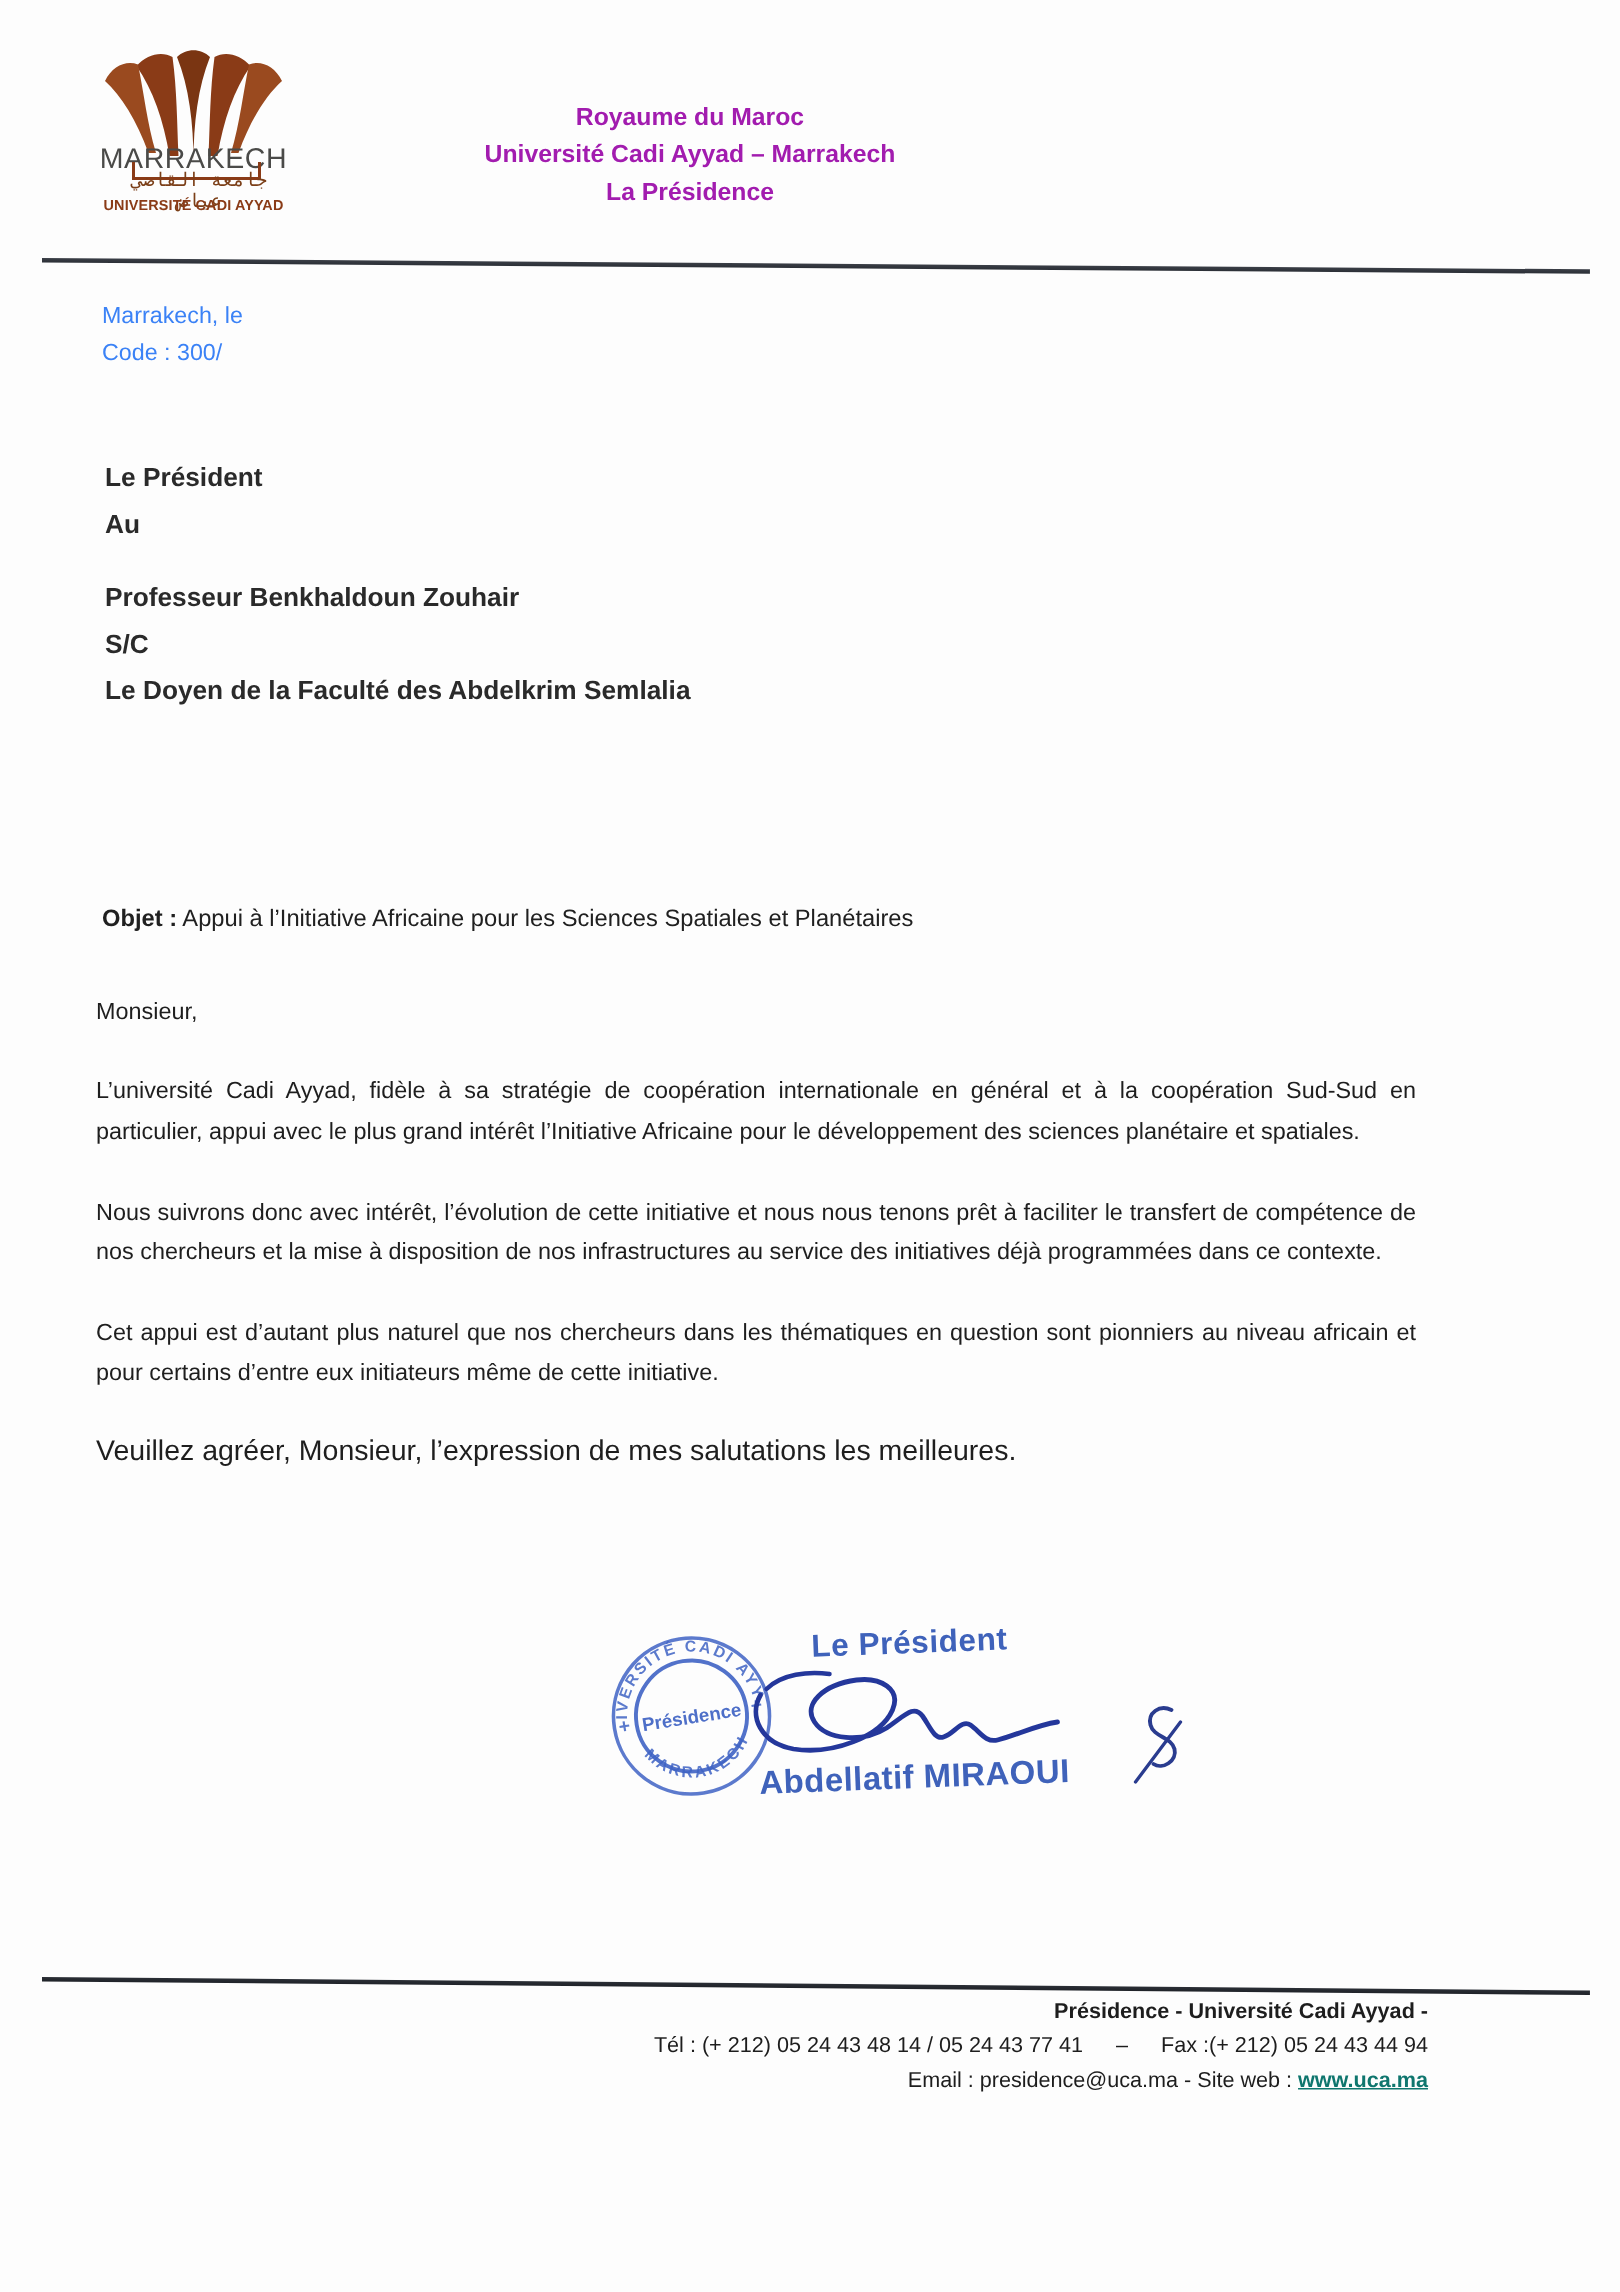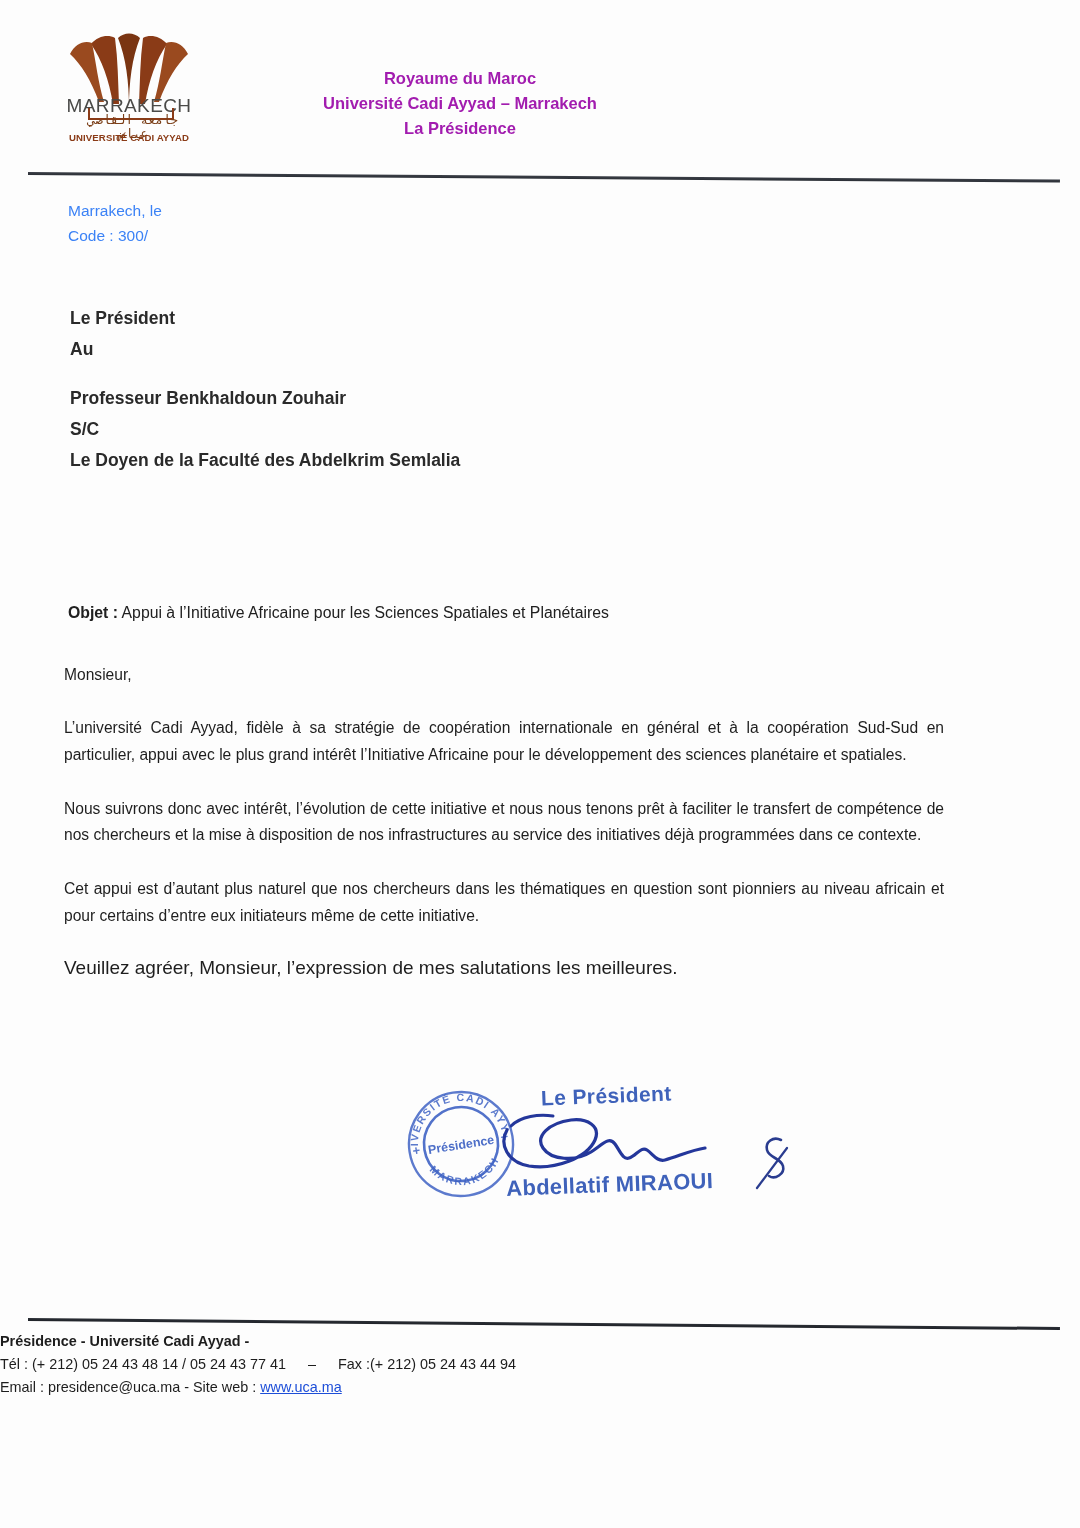--- a/index.html
+++ b/index.html
@@ -212,37 +212,38 @@
     height: 3px;
     background: linear-gradient(to bottom, #2b2f36, #1f2228);
     transform: rotate(0.5deg);
     transform-origin: left center;
   }
   .footer {
     position: absolute;
     left: 0;
     top: 1330px;
     width: 952px;
-    text-align: left;
+    text-align: right;
     color: #1d1d1d;
   }
   .footer .f1 {
     font-weight: bold;
     font-size: 14.4px;
     line-height: 1.6;
   }
   .footer .f2,
   .footer .f3,
   .footer .f4 {
     font-size: 14.4px;
     line-height: 1.62;
   }
   .footer .link {
-    color: #1d4ed8;
+    color: #0f766e;
     text-decoration: underline;
+    font-weight: bold;
   }
   .sp { display: inline-block; width: 14px; }
 </style>
 </head>
 <body>
 
 <div class="page">
 
   <div class="letterhead">
 

